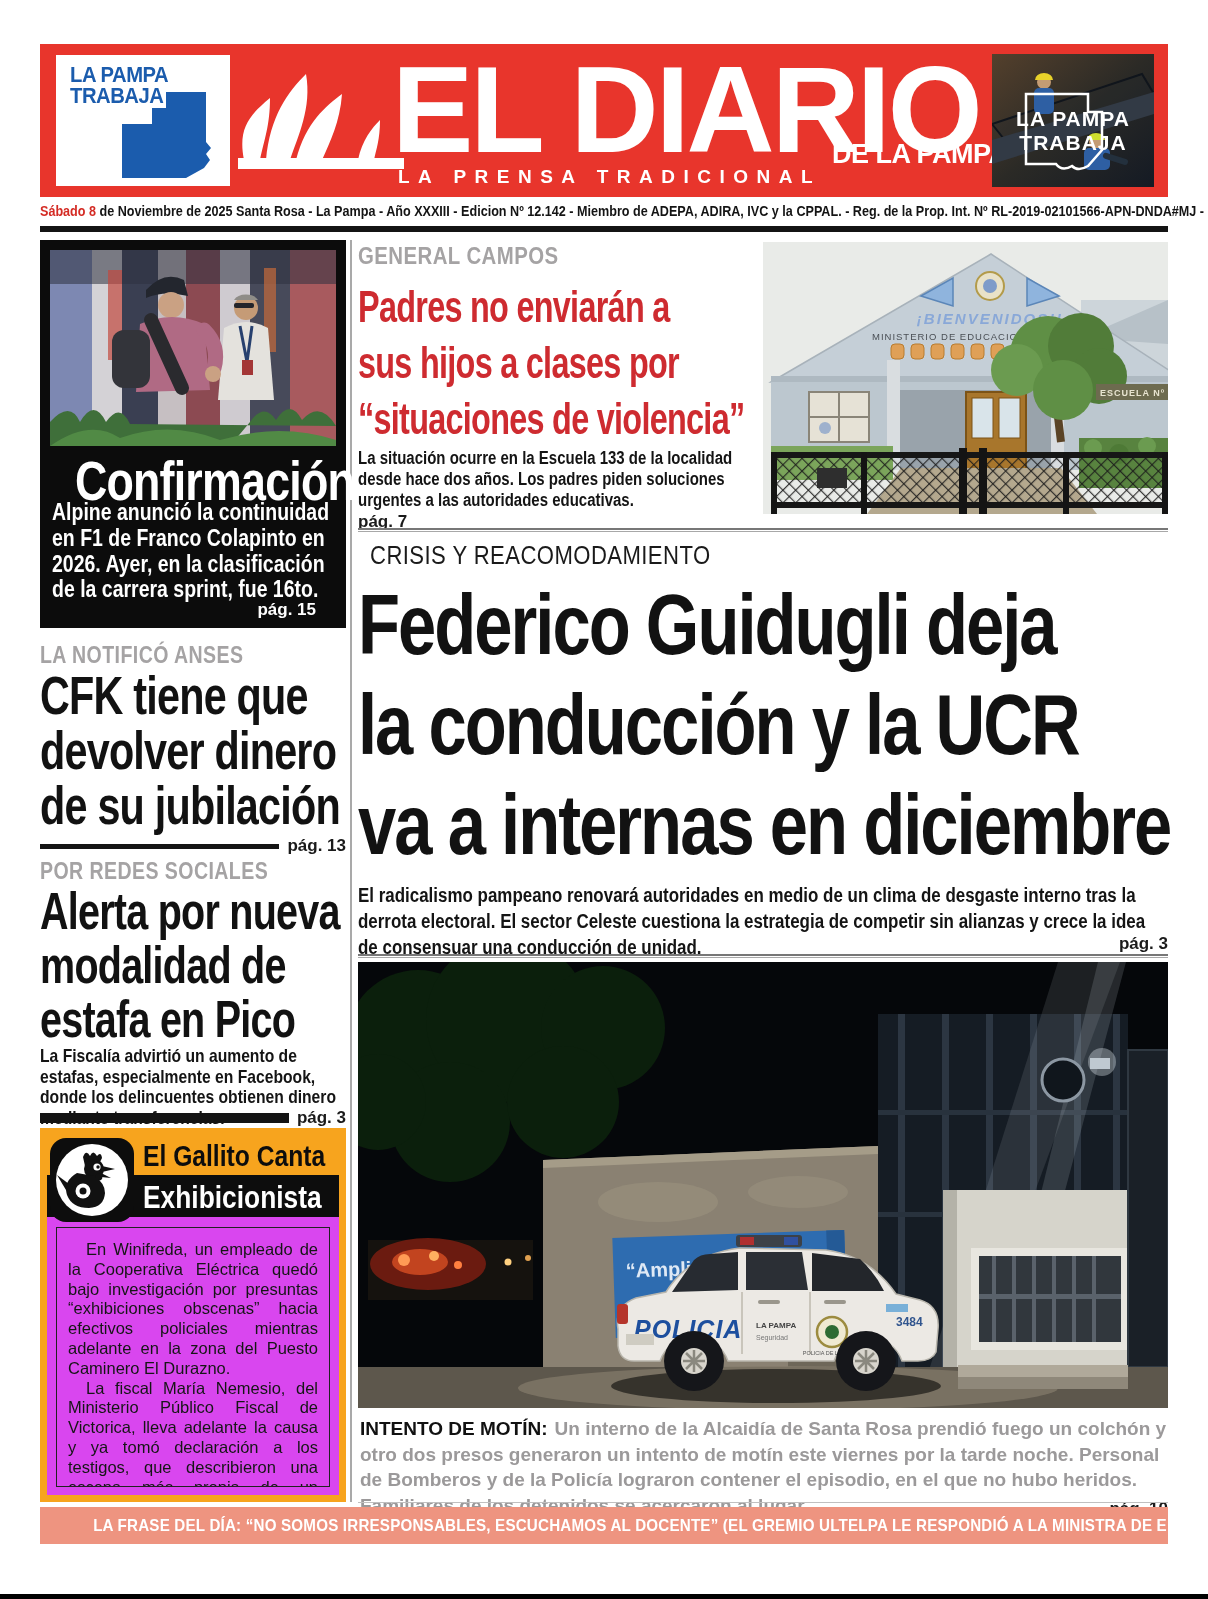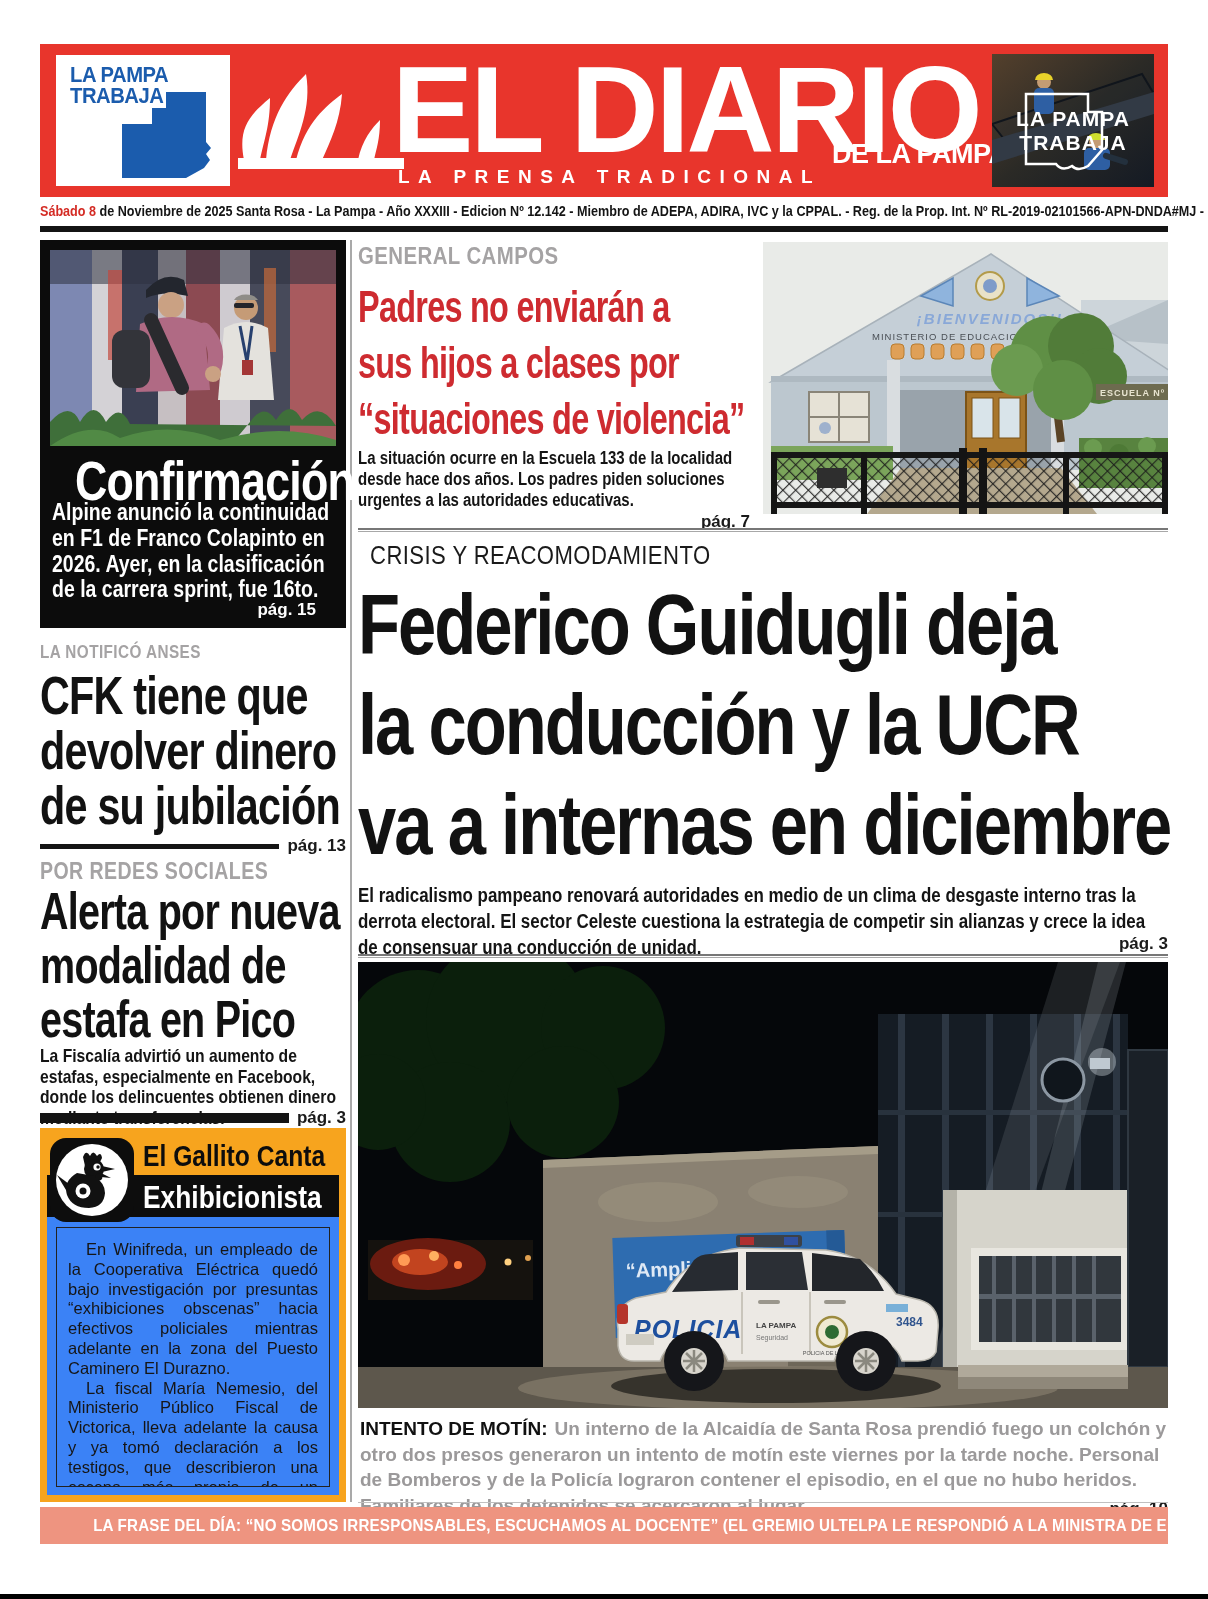--- a/index.html
+++ b/index.html
@@ -125,21 +125,21 @@
       </svg>
       <div class="abs" style="left:0;top:208px;width:306px;text-align:center;">
         <span style="display:inline-block;transform:scaleX(.8);font-size:56px;font-weight:bold;color:#fff;letter-spacing:-1px;">Confirmación</span>
       </div>
       <div class="abs" style="left:12px;top:260px;width:282px;">
         <span class="sqb" style="width:118%;transform:scaleX(.847);font-size:23px;font-weight:bold;color:#fff;line-height:1.12;">Alpine anunció la continuidad en F1 de Franco Colapinto en 2026. Ayer, en la clasificación de la carrera sprint, fue 16to.</span>
       </div>
       <div class="abs pageref white" style="right:30px;bottom:8px;color:#fff;">pág. 15</div>
     </div>
 
-    <div class="abs kicker nw" style="left:0;top:402px;font-size:18px;">
+    <div class="abs kicker nw" style="left:0;top:402px;font-size:23px;">
       <span class="sq" style="transform:scaleX(.85);">LA NOTIFICÓ ANSES</span>
     </div>
     <div class="abs headline" style="left:0;top:428px;font-size:53px;line-height:55px;letter-spacing:-1px;">
       <span class="sq" style="transform:scaleX(.78);">CFK tiene que</span>
       <span class="sq" style="transform:scaleX(.78);">devolver dinero</span>
       <span class="sq" style="transform:scaleX(.78);">de su jubilación</span>
     </div>
     <div class="abs" style="left:0;top:596px;width:306px;display:flex;align-items:center;gap:8px;">
       <div style="flex:1;height:5px;background:#141414;"></div>
       <div class="pageref">pág. 13</div>
@@ -154,21 +154,21 @@
       <span class="sq" style="transform:scaleX(.76);">estafa en Pico</span>
     </div>
     <div class="abs" style="left:0;top:806px;width:306px;">
       <span class="sqb" style="width:118%;transform:scaleX(.847);font-size:18.5px;font-weight:bold;color:#141414;line-height:1.12;">La Fiscalía advirtió un aumento de estafas, especialmente en Facebook, donde los delincuentes obtienen dinero mediante transferencias.</span>
     </div>
     <div class="abs" style="left:0;top:868px;width:306px;display:flex;align-items:center;gap:8px;">
       <div style="flex:1;height:10px;background:#141414;"></div>
       <div class="pageref">pág. 3</div>
     </div>
 
-    <div class="abs" style="left:0;top:888px;width:306px;height:374px;background:#3b82f6;border:7px solid #f7a41e;">
+    <div class="abs" style="left:0;top:888px;width:306px;height:374px;background:#d946ef;border:7px solid #f7a41e;">
       <div class="abs" style="left:0;top:0;width:292px;height:40px;background:#f7a41e;"></div>
       <div class="abs" style="left:0;top:40px;width:292px;height:42px;background:#0d0d0d;"></div>
       <div class="abs" style="left:3px;top:3px;width:84px;height:84px;background:#0d0d0d;border-radius:16px;">
         <svg class="abs" style="left:5px;top:5px;" width="74" height="74" viewBox="0 0 74 74">
           <circle cx="37" cy="37" r="36" fill="#fff"></circle>
           <g fill="#111">
             <path d="M28,14 q3,-8 7,-1 q3,-7 7,0 q4,-5 5,2 l-4,8 l-13,0 Z"></path>
             <circle cx="39" cy="26" r="10"></circle>
             <polygon points="47,23 60,26 47,29"></polygon>
             <polygon points="46,30 56,35 46,34"></polygon>
@@ -202,21 +202,21 @@
       <span class="sq" style="transform:scaleX(.85);">GENERAL CAMPOS</span>
     </div>
     <div class="abs" style="left:0;top:32px;font-size:45px;line-height:56px;font-weight:bold;color:#ce2b30;letter-spacing:-1px;margin-top:7px;">
       <span class="sq" style="transform:scaleX(.72);">Padres no enviarán a</span>
       <span class="sq" style="transform:scaleX(.72);">sus hijos a clases por</span>
       <span class="sq" style="transform:scaleX(.72);">“situaciones de violencia”</span>
     </div>
     <div class="abs" style="left:0;top:208px;width:392px;">
       <span class="sqb" style="width:120%;transform:scaleX(.833);font-size:18px;font-weight:bold;color:#141414;line-height:1.16;">La situación ocurre en la Escuela 133 de la localidad desde hace dos años. Los padres piden soluciones urgentes a las autoridades educativas.</span>
     </div>
-    <div class="abs pageref" style="left:0;top:272px;width:392px;text-align:right;">pág. 7</div>
+    <div class="abs pageref" style="left:0;top:272px;width:392px;text-align:left;">pág. 7</div>
 
     <svg class="abs" style="left:405px;top:2px;" width="405" height="272" viewBox="0 0 405 272" preserveAspectRatio="none">
       <defs>
         <pattern id="meshA" width="9" height="9" patternUnits="userSpaceOnUse" patternTransform="rotate(45)">
           <line x1="0" y1="0" x2="0" y2="9" stroke="#1a1a1a" stroke-width="2.4"></line>
         </pattern>
         <pattern id="meshB" width="9" height="9" patternUnits="userSpaceOnUse" patternTransform="rotate(-45)">
           <line x1="0" y1="0" x2="0" y2="9" stroke="#1a1a1a" stroke-width="2.4"></line>
         </pattern>
       </defs>

